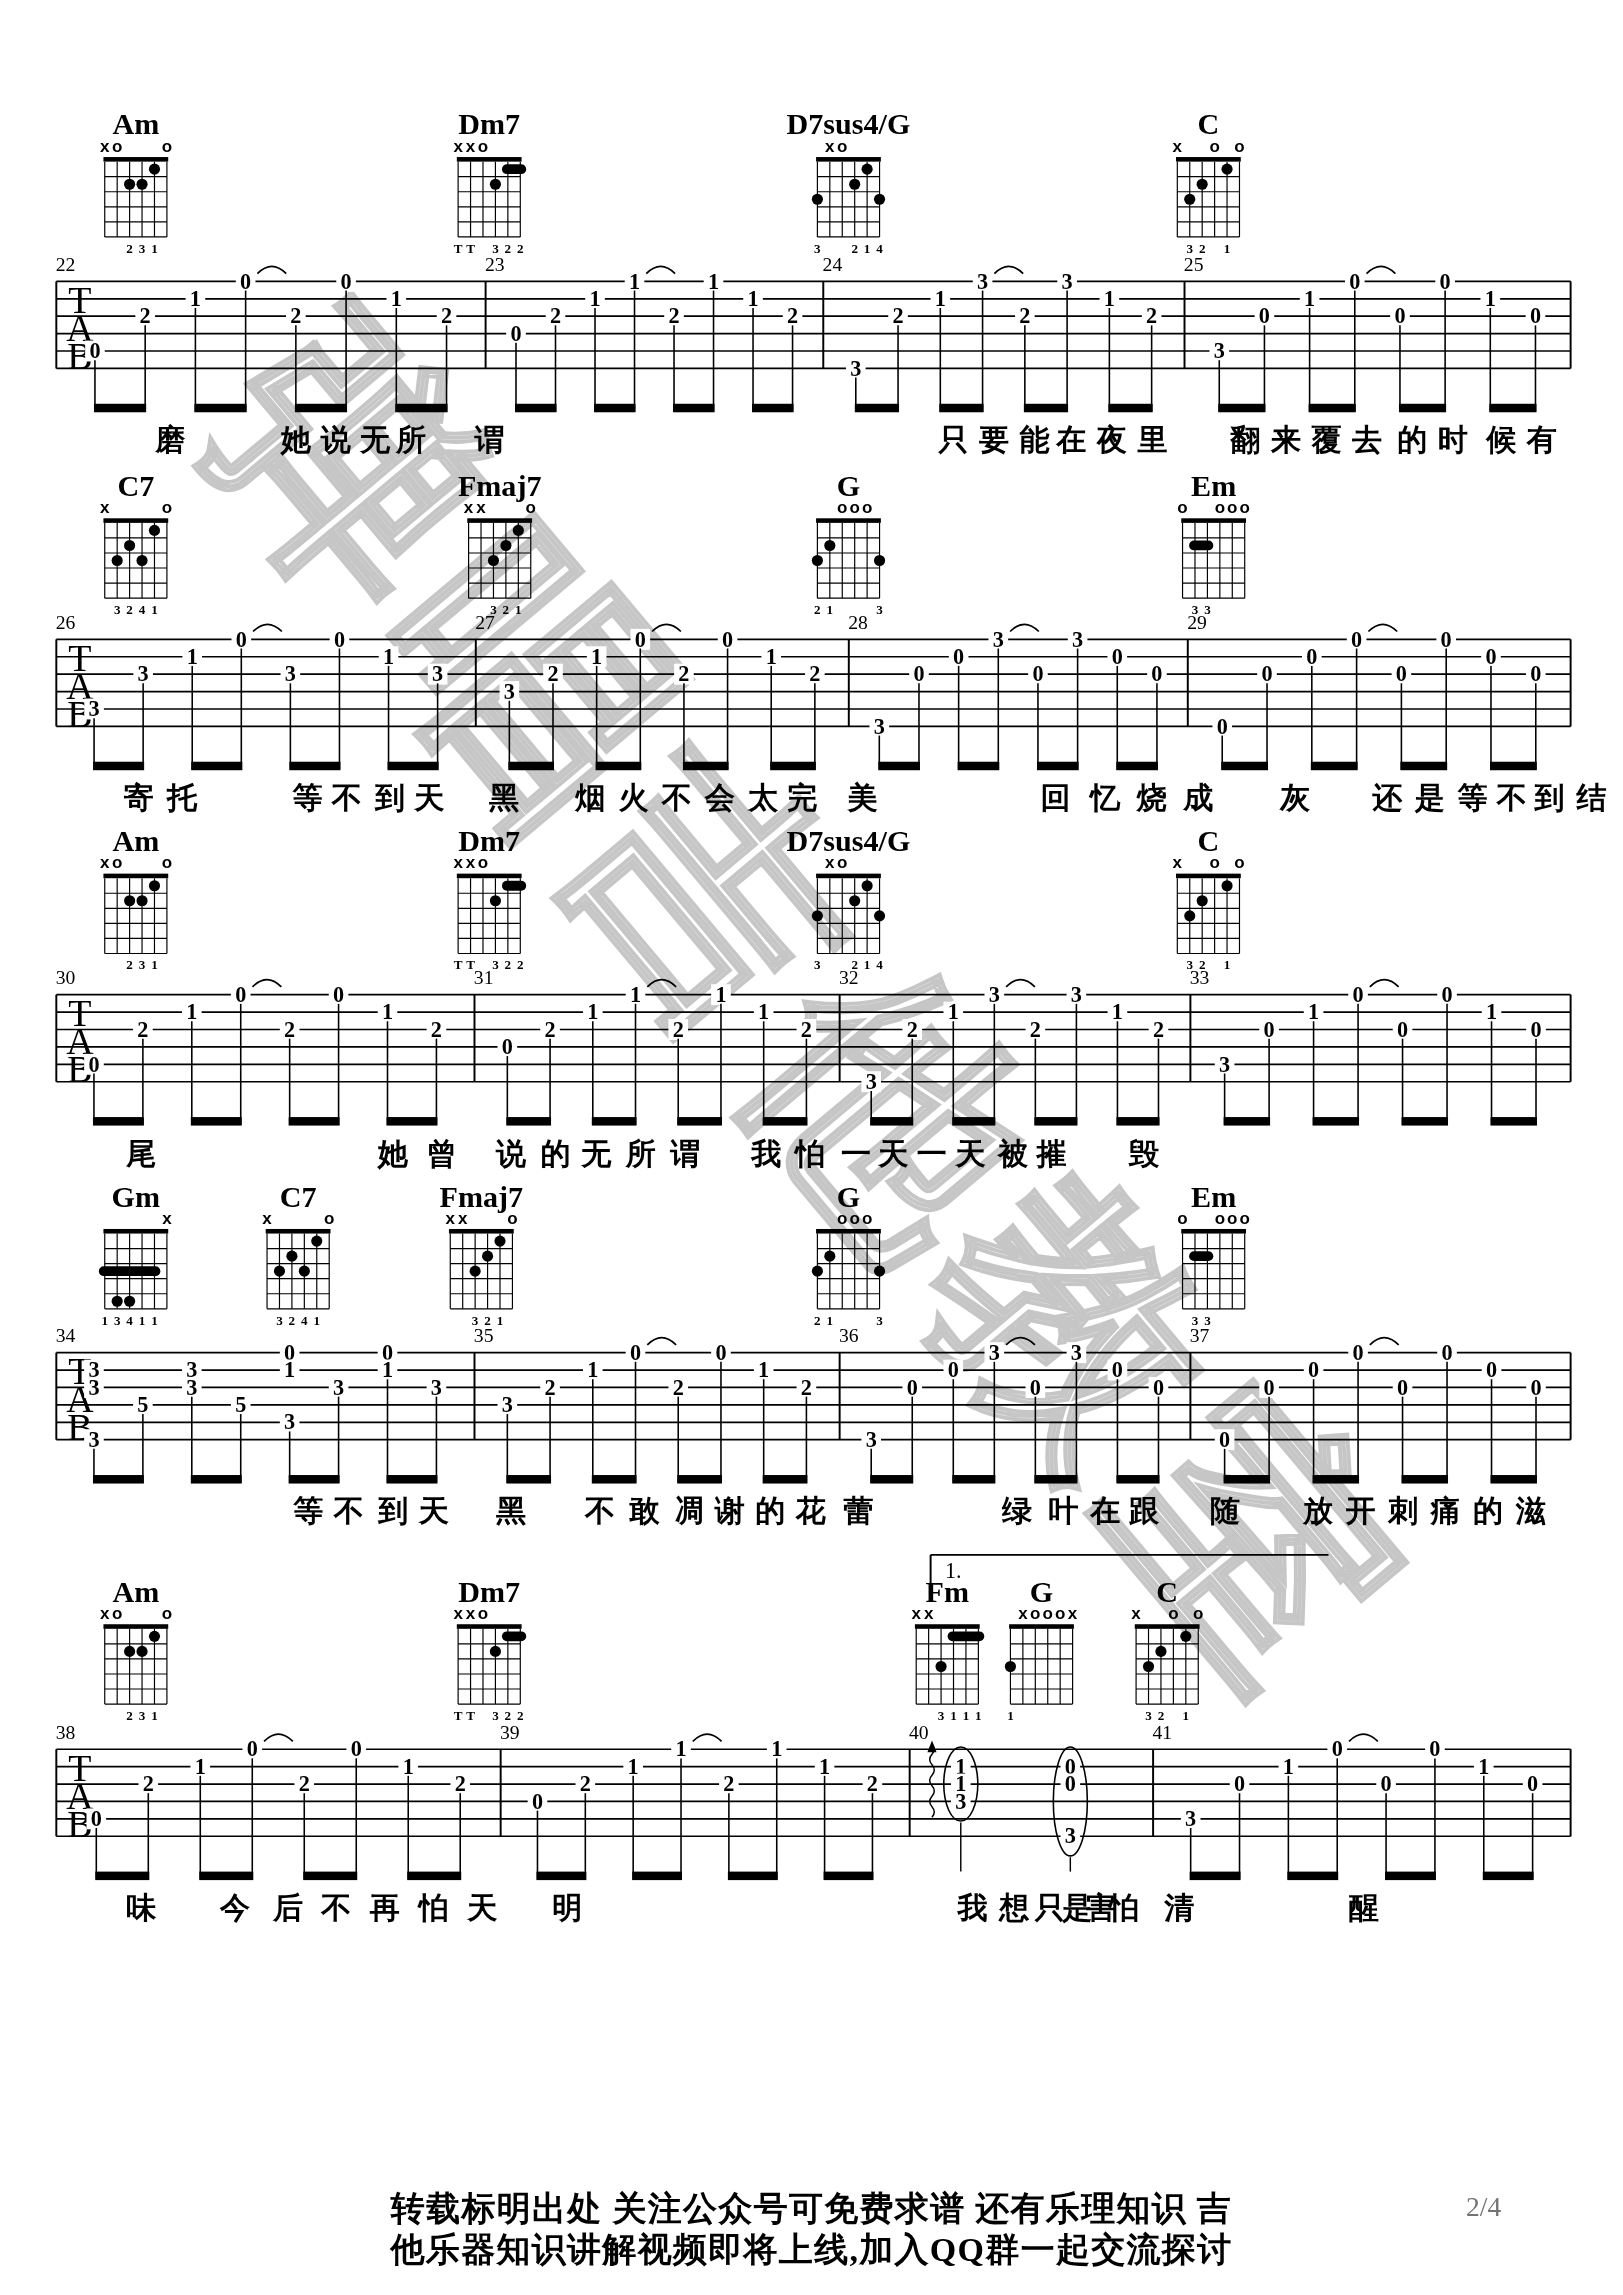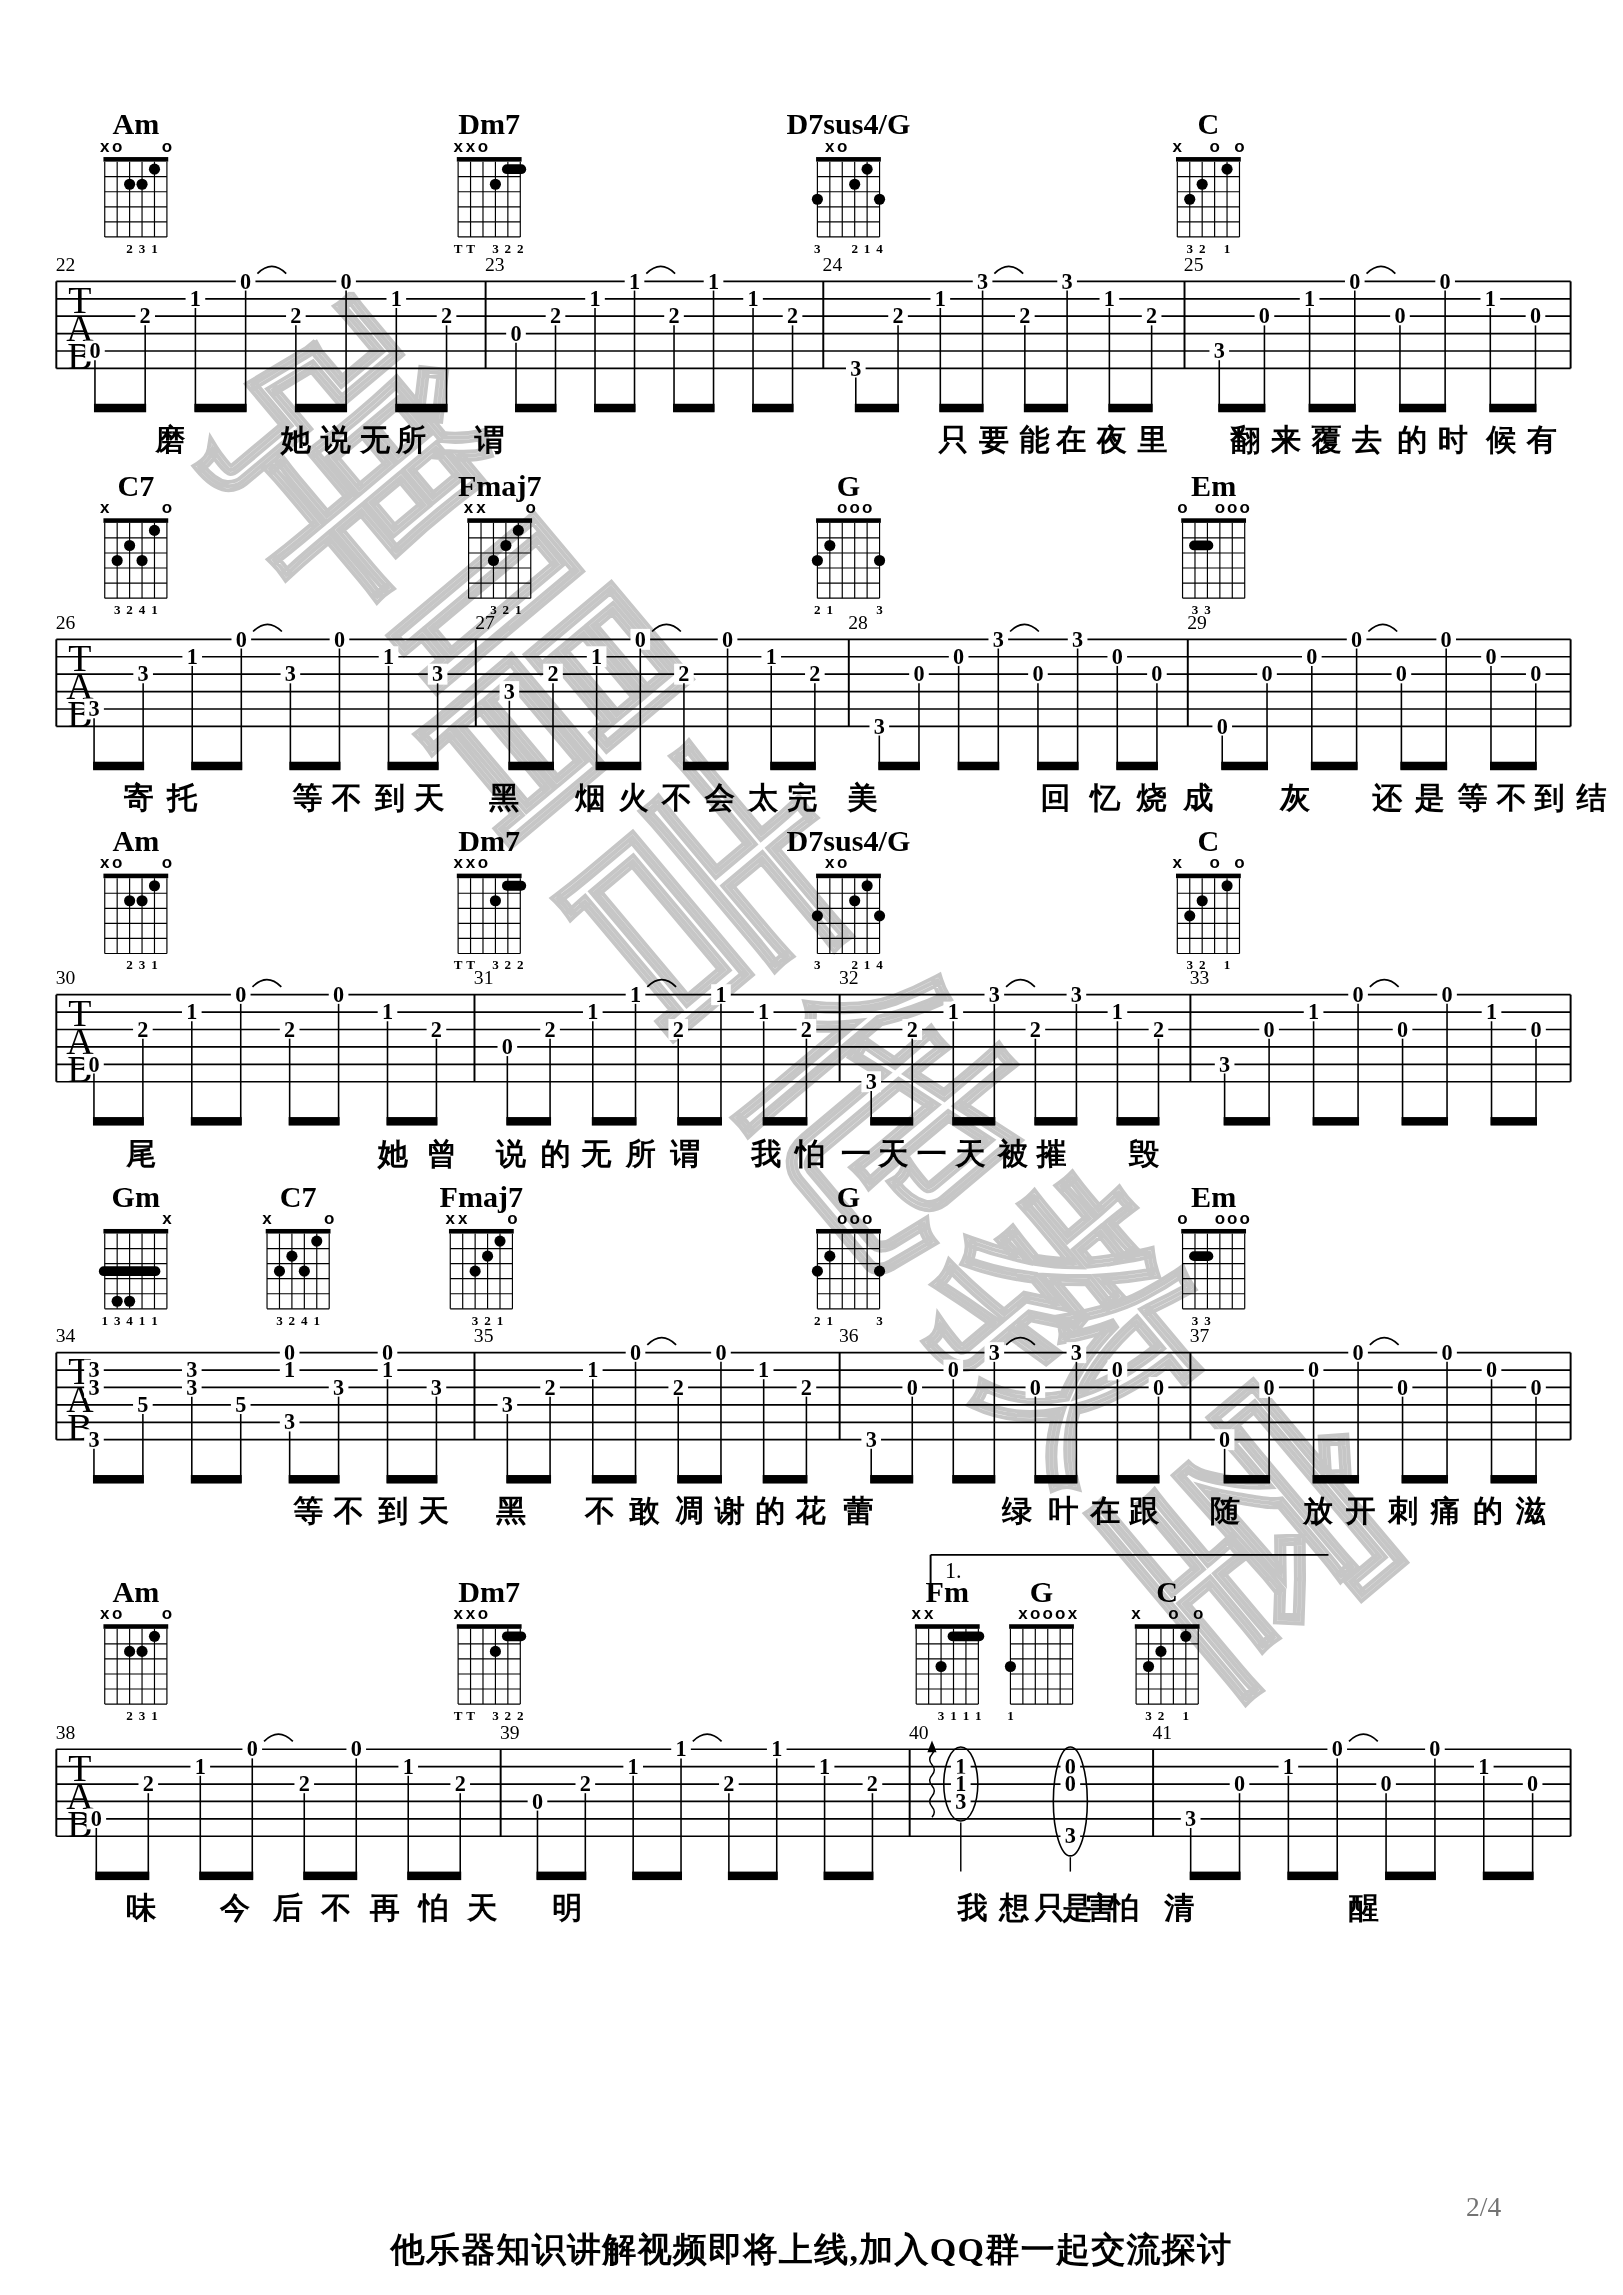--- a/index.html
+++ b/index.html
@@ -1376,16 +1376,17 @@
           <line x1="1831" y1="2489" x2="1831" y2="2604" stroke="#000000" stroke-width="1.8"></line>
           <circle cx="1755" cy="2546.5" r="8.5" fill="#000000"></circle>
           <circle cx="1774" cy="2523.5" r="8.5" fill="#000000"></circle>
           <circle cx="1812" cy="2500.5" r="8.5" fill="#000000"></circle>
           <text x="1755" y="2628" font-size="20" font-family="&quot;Liberation Serif&quot;,&quot;DejaVu Serif&quot;,serif" font-weight="bold" text-anchor="middle" fill="#000000">3</text>
           <text x="1774" y="2628" font-size="20" font-family="&quot;Liberation Serif&quot;,&quot;DejaVu Serif&quot;,serif" font-weight="bold" text-anchor="middle" fill="#000000">2</text>
           <text x="1812" y="2628" font-size="20" font-family="&quot;Liberation Serif&quot;,&quot;DejaVu Serif&quot;,serif" font-weight="bold" text-anchor="middle" fill="#000000">1</text>
         </g>
       </g>
     </svg>
+  <div class="footer-line footer-line1">转载标明出处 关注公众号可免费求谱 还有乐理知识  吉</div>
   <div class="footer-line footer-line2">他乐器知识讲解视频即将上线,加入QQ群一起交流探讨</div>
   <div class="page-number">2/4</div>
 </div>
 
 
 </body></html>

